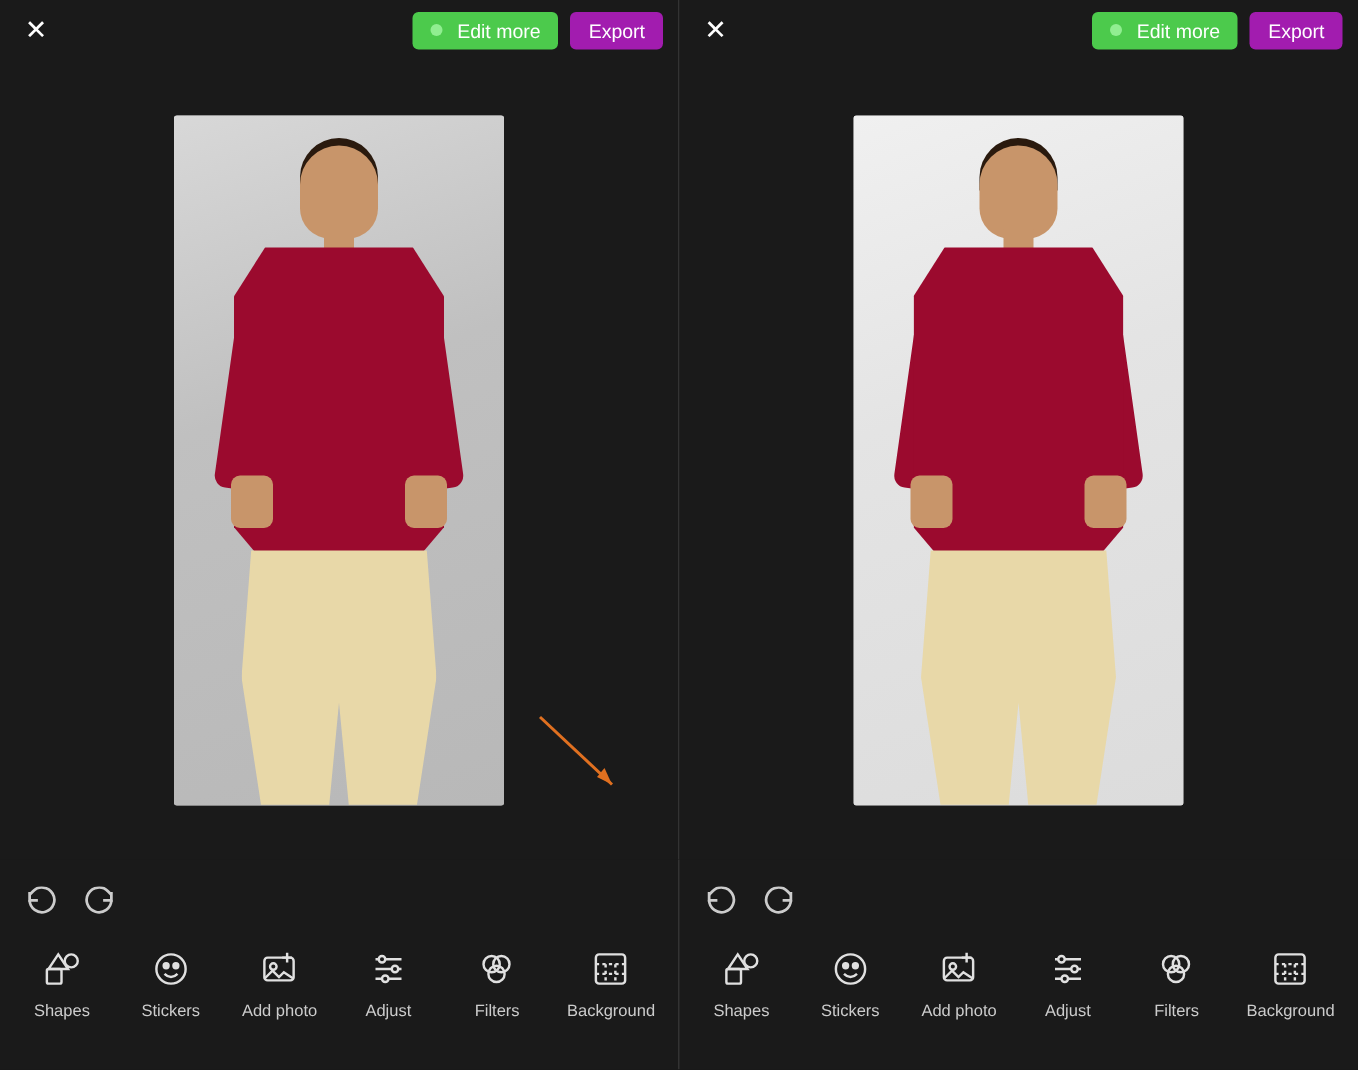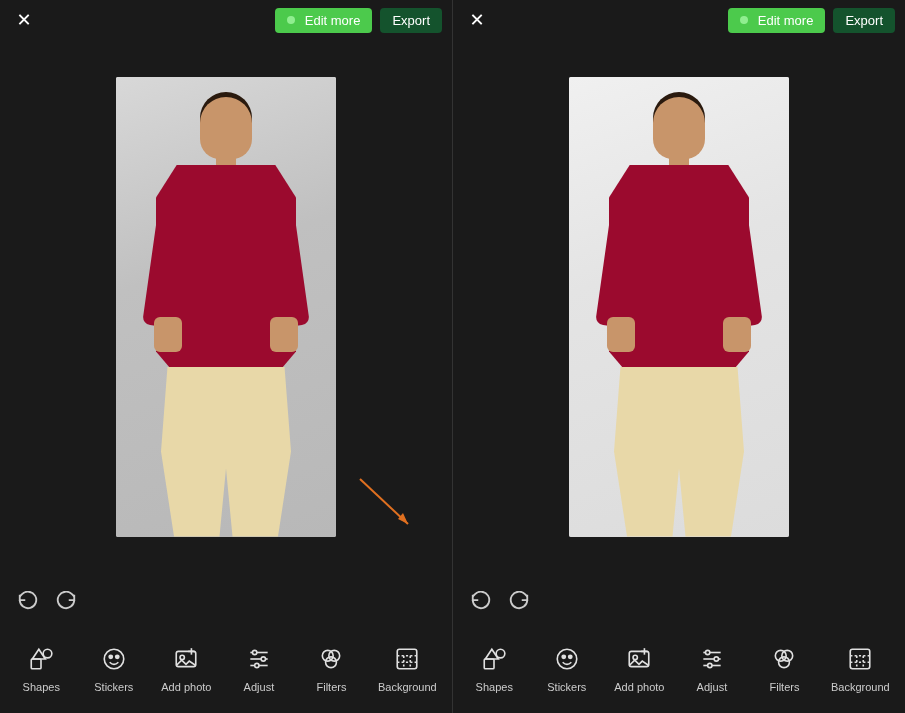--- a/index.html
+++ b/index.html
@@ -60,21 +60,21 @@
     }
 
     .edit-more-dot {
       width: 8px;
       height: 8px;
       border-radius: 50%;
       background: #90ee90;
     }
 
     .export-btn {
-      background: #14532d;
+      background: #a21caf;
       color: #fff;
       border: none;
       border-radius: 4px;
       padding: 5px 12px;
       font-size: 13px;
       cursor: pointer;
     }
 
     .image-area {
       flex: 1;
@@ -264,21 +264,21 @@
       justify-content: center;
       cursor: pointer;
       color: #ccc;
       font-size: 18px;
     }
 
     .tools-row {
       display: flex;
       justify-content: space-around;
       flex: 1;
-      align-items: center;
+      align-items: flex-start;
       padding-top: 4px;
     }
 
     .tool-item {
       display: flex;
       flex-direction: column;
       align-items: center;
       gap: 5px;
       cursor: pointer;
       min-width: 52px;

